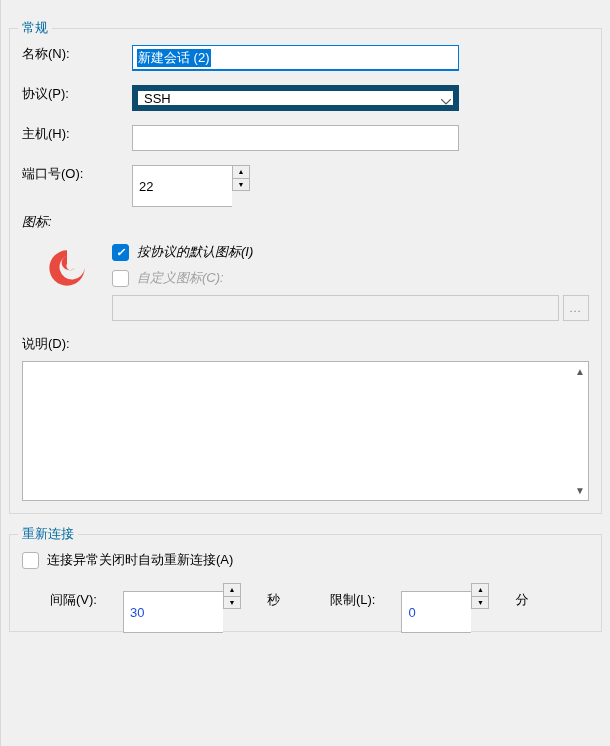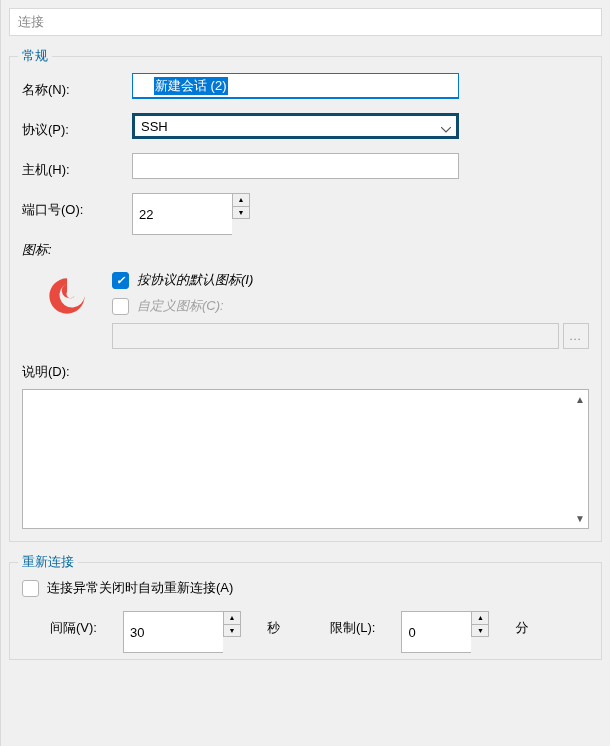--- a/index.html
+++ b/index.html
@@ -40,21 +40,21 @@
       position: absolute;
       top: -10px;
       left: 8px;
       background: #f0f0f0;
       padding: 0 4px;
       color: #0369a1;
     }
     
     .row {
       display: flex;
-      align-items: flex-end;
+      align-items: flex-start;
       margin-bottom: 14px;
     }
     .row-label {
       width: 110px;
       flex: 0 0 110px;
       color: #000;
     }
     .text-input {
       height: 26px;
       border: 1px solid #b5b5b5;
@@ -69,31 +69,31 @@
       background: #0078d7;
       color: #fff;
       padding: 0 1px;
     }
     .name-wrap {
       height: 26px;
       border: 1px solid #0078d7;
       border-bottom: 2px solid #0078d7;
       background: #fff;
       width: 327px;
-      padding: 0 21px;
+      padding: 0 4px;
       display: flex;
       align-items: center;
     }
     .select-wrap {
       position: relative;
       width: 327px;
     }
     .select-input {
       height: 26px;
-      border: 3px solid #0c4a6e;
+      border: 6px solid #0c4a6e;
       background: #fff;
       width: 100%;
       padding: 0 6px;
       font-family: inherit;
       font-size: 13px;
       appearance: none;
       -webkit-appearance: none;
       outline: none;
     }
     .select-arrow {
@@ -111,21 +111,22 @@
       border: 1px solid #b5b5b5;
       border-right: none;
       background: #fff;
       padding: 0 6px;
       font-family: inherit;
       font-size: 13px;
       width: 100px;
       outline: none;
     }
     .spinner input.disabled {
-      color: #000000;
+      color: #1d4ed8;
+      margin-top: 8px;
     }
     .spin-btns {
       width: 18px;
       display: flex;
       flex-direction: column;
       border: 1px solid #b5b5b5;
     }
     .spin-btn {
       flex: 1;
       display: flex;
@@ -236,23 +237,20 @@
       align-items: flex-end;
       gap: 26px;
       padding-left: 28px;
     }
   </style>
 </head>
 <body>
 
 <div class="container">
 
-  <div class="tab-bar">
-    <span class="tab-label">连接</span>
-  </div>
 
   <div class="group">
     <div class="group-legend">常规</div>
 
     <div class="row">
       <div class="row-label">名称(N):</div>
       <div class="name-wrap">
         <span class="sel-text">新建会话 (2)</span>
       </div>
     </div>

